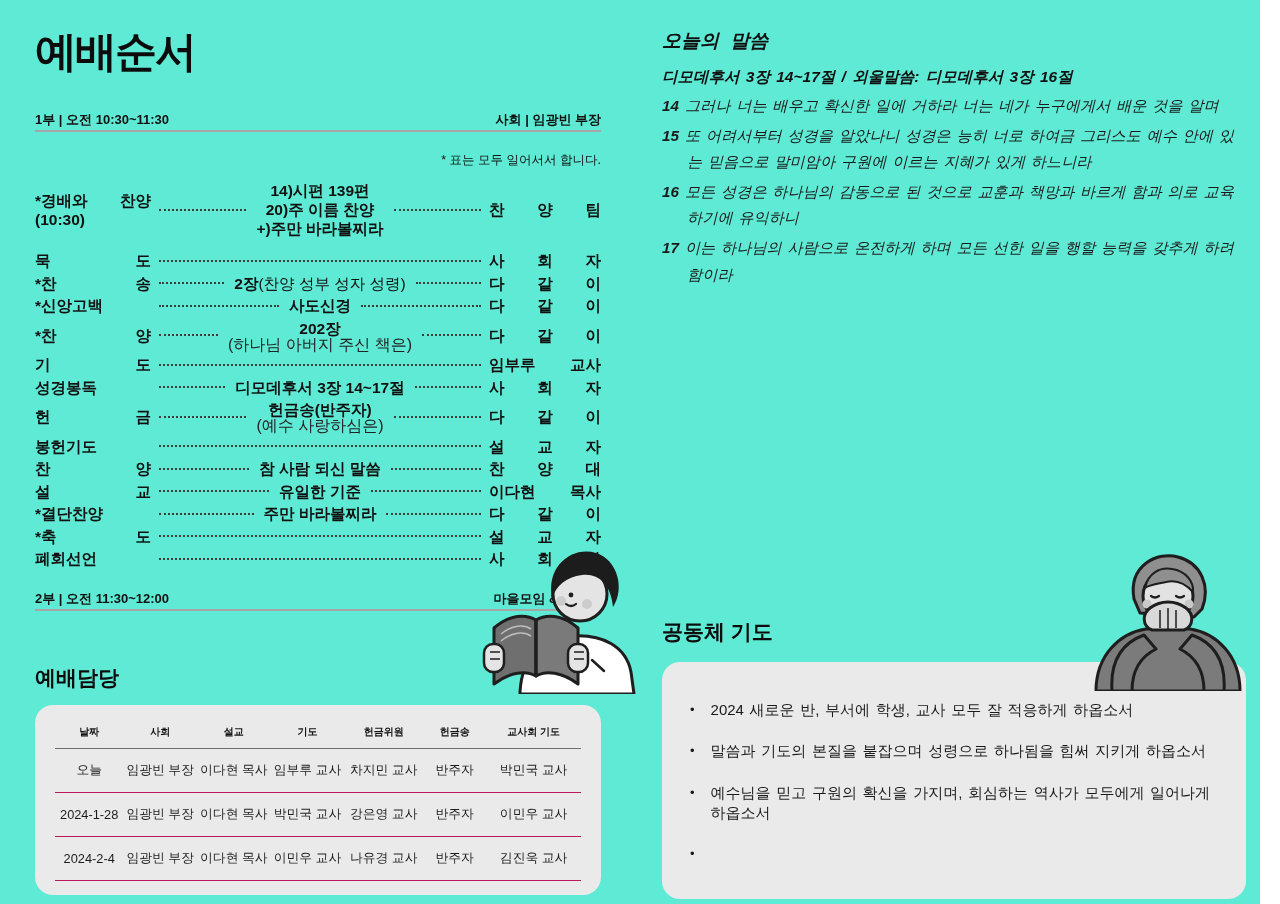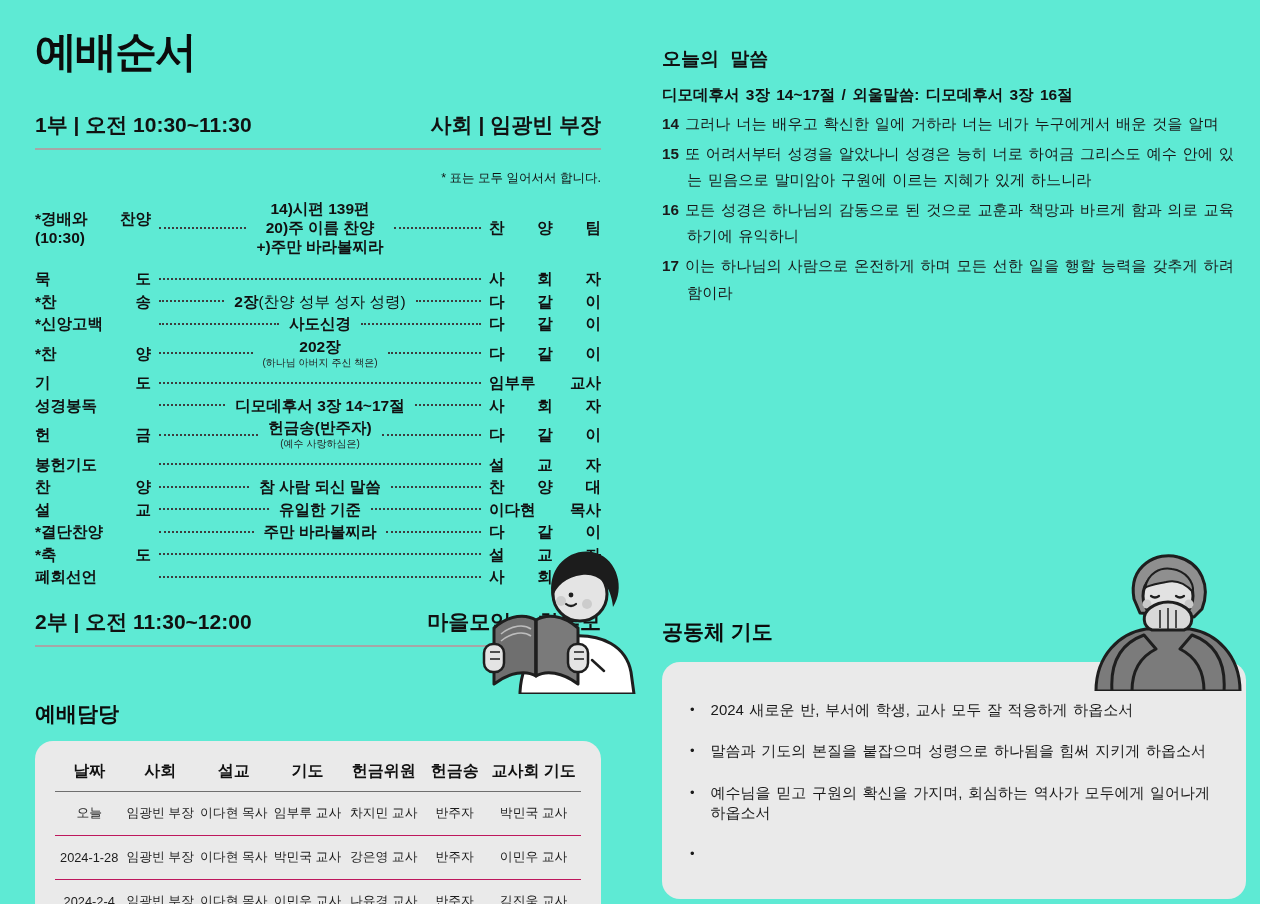--- a/index.html
+++ b/index.html
@@ -3,45 +3,45 @@
 <meta charset="utf-8">
 <style>
   html,body{margin:0;padding:0;background:#ffffff;}
   .page{position:relative;width:1260px;height:904px;background:#5eead4;overflow:hidden;
         font-family:"Liberation Sans","DejaVu Sans",sans-serif;color:#111;}
 
   
   .col-left{position:absolute;left:35px;top:24px;width:566px;}
   h1.title{margin:0;font-size:42px;font-weight:900;letter-spacing:-2px;color:#0c0c0c;}
   .part-header{display:flex;justify-content:space-between;align-items:flex-end;
-               font-size:21px;font-weight:800;border-bottom:2px solid #a6a6a6;
-               padding-bottom:9px;}
+               font-size:13px;font-weight:800;border-bottom:2px solid #a6a6a6;
+               padding-bottom:1px;}
   .ph1{margin-top:31px;}
   .ph2{margin-top:22px;}
   .note{text-align:right;font-size:12.5px;font-weight:500;margin-top:20px;}
   .order-list{margin-top:12px;font-size:15.5px;}
   .orow{display:flex;align-items:center;margin-top:3.5px;font-weight:700;line-height:19px;}
   .orow.gap{margin-top:13px;}
   .olabel{width:116px;flex-shrink:0;text-align:justify;text-align-last:justify;}
   .olabel .l2{font-weight:700;text-align-last:left;}
   .omid{flex:1;display:flex;align-items:center;margin:0 8px;}
   .dots{height:0;border-bottom:2.5px dotted #3d3d3d;flex:1;min-width:28px;}
   .ocenter{flex:0 1 auto;text-align:center;padding:0 10px;line-height:19px;}
   .ocenter .onote{font-weight:500;}
-  .osub{display:block;font-size:10px;font-weight:400;line-height:14px;color:#222;}
+  .osub{display:block;font-size:16px;font-weight:400;line-height:14px;color:#222;}
   .oby{width:112px;flex-shrink:0;text-align:justify;text-align-last:justify;}
   .p2line2{text-align:right;padding-right:44px;font-weight:800;font-size:17.5px;margin-top:5px;}
   h2.section{margin:24px 0 0;font-size:21px;font-weight:900;color:#0c0c0c;}
   .table-box{margin-top:13px;background:#eaeaea;border-radius:18px;padding:10px 20px 14px;}
   table.assign{width:100%;border-collapse:collapse;table-layout:fixed;font-size:12.8px;}
-  table.assign th{font-size:16px;font-weight:700;padding:10px 0 9px;border-bottom:1.5px solid #6f6f6f;}
+  table.assign th{font-size:10px;font-weight:700;padding:10px 0 9px;border-bottom:1.5px solid #6f6f6f;}
   table.assign td{padding:13px 0;text-align:center;font-weight:400;color:#1c1c1c;border-bottom:1px solid #be185d;}
 
   
-  .col-right{position:absolute;left:662px;top:46px;width:584px;}
+  .col-right{position:absolute;left:662px;top:28px;width:584px;font-style:italic;}
   .word-title{margin:0;font-size:19px;font-weight:600;word-spacing:6px;}
   .ref{margin-top:13px;font-size:15.5px;font-weight:700;word-spacing:2px;}
   .verses{margin-top:5px;}
   .verse{margin:3px 0;font-size:15.2px;line-height:1.75;font-weight:500;color:#1a1a1a;
          padding-left:25px;text-indent:-25px;word-spacing:1.5px;}
   .vnum{font-weight:800;margin-right:6px;}
   .col-right-lower{position:absolute;left:662px;top:618px;width:584px;}
   .prayer-title{margin:0;font-size:21px;font-weight:900;color:#0c0c0c;}
   .prayer-box{margin-top:16px;background:#eaeaea;border-radius:18px;padding:38px 28px 14px;}
   .pitem{display:flex;gap:16px;margin-bottom:21px;font-size:15px;font-weight:500;color:#1a1a1a;

